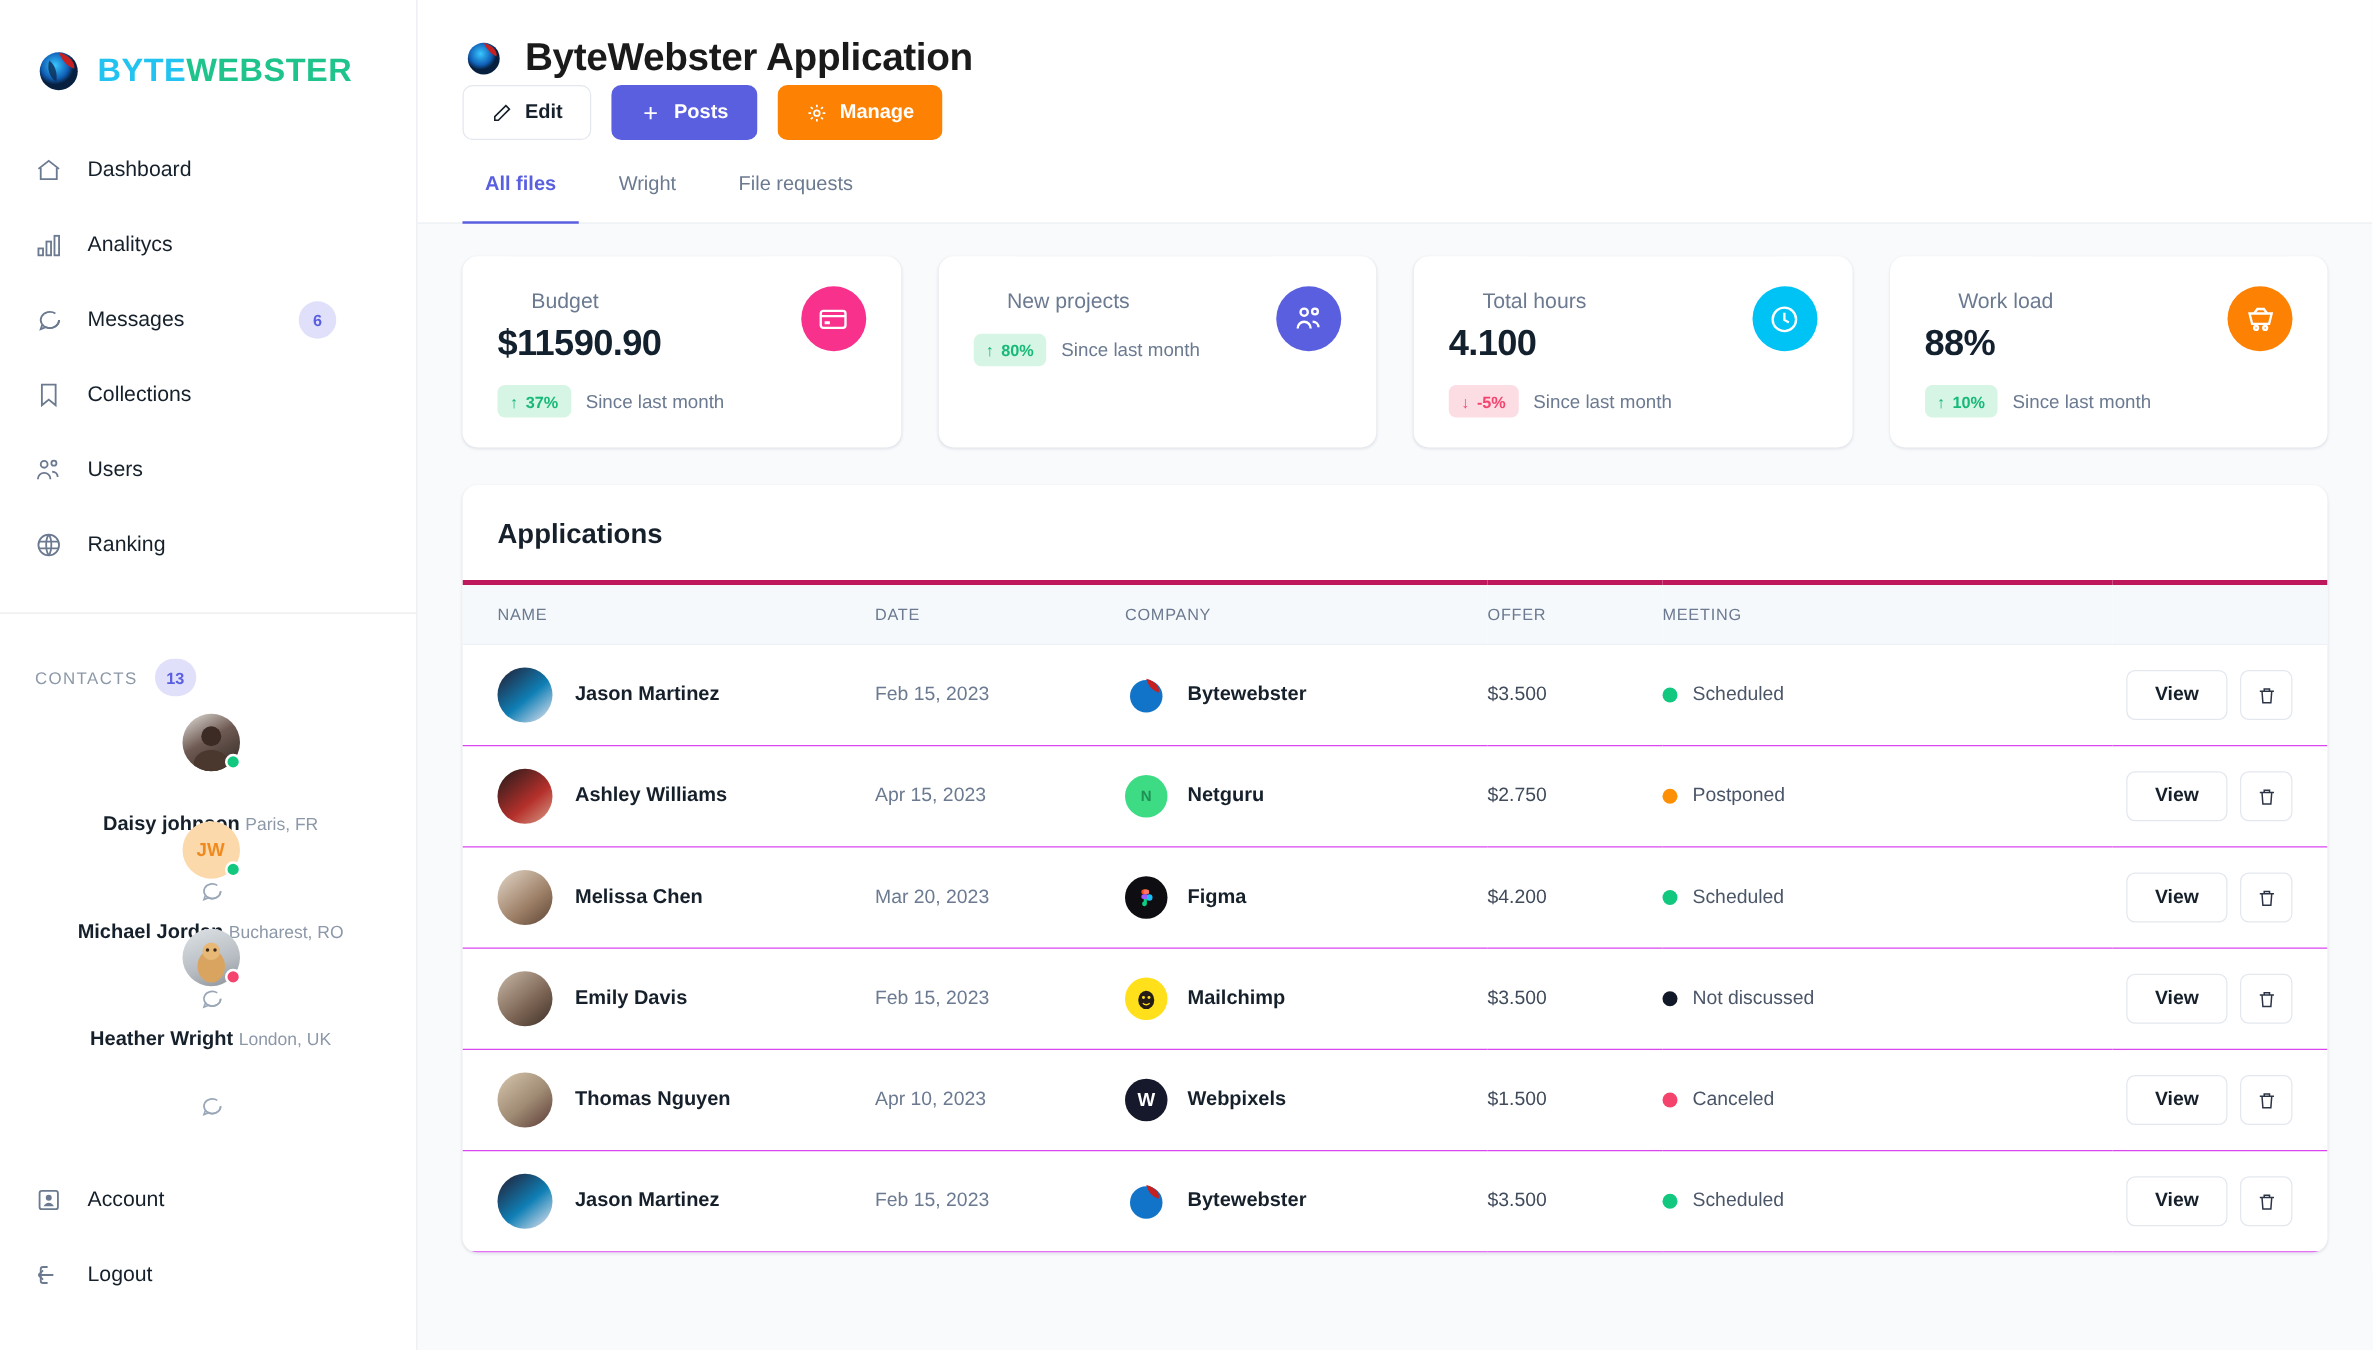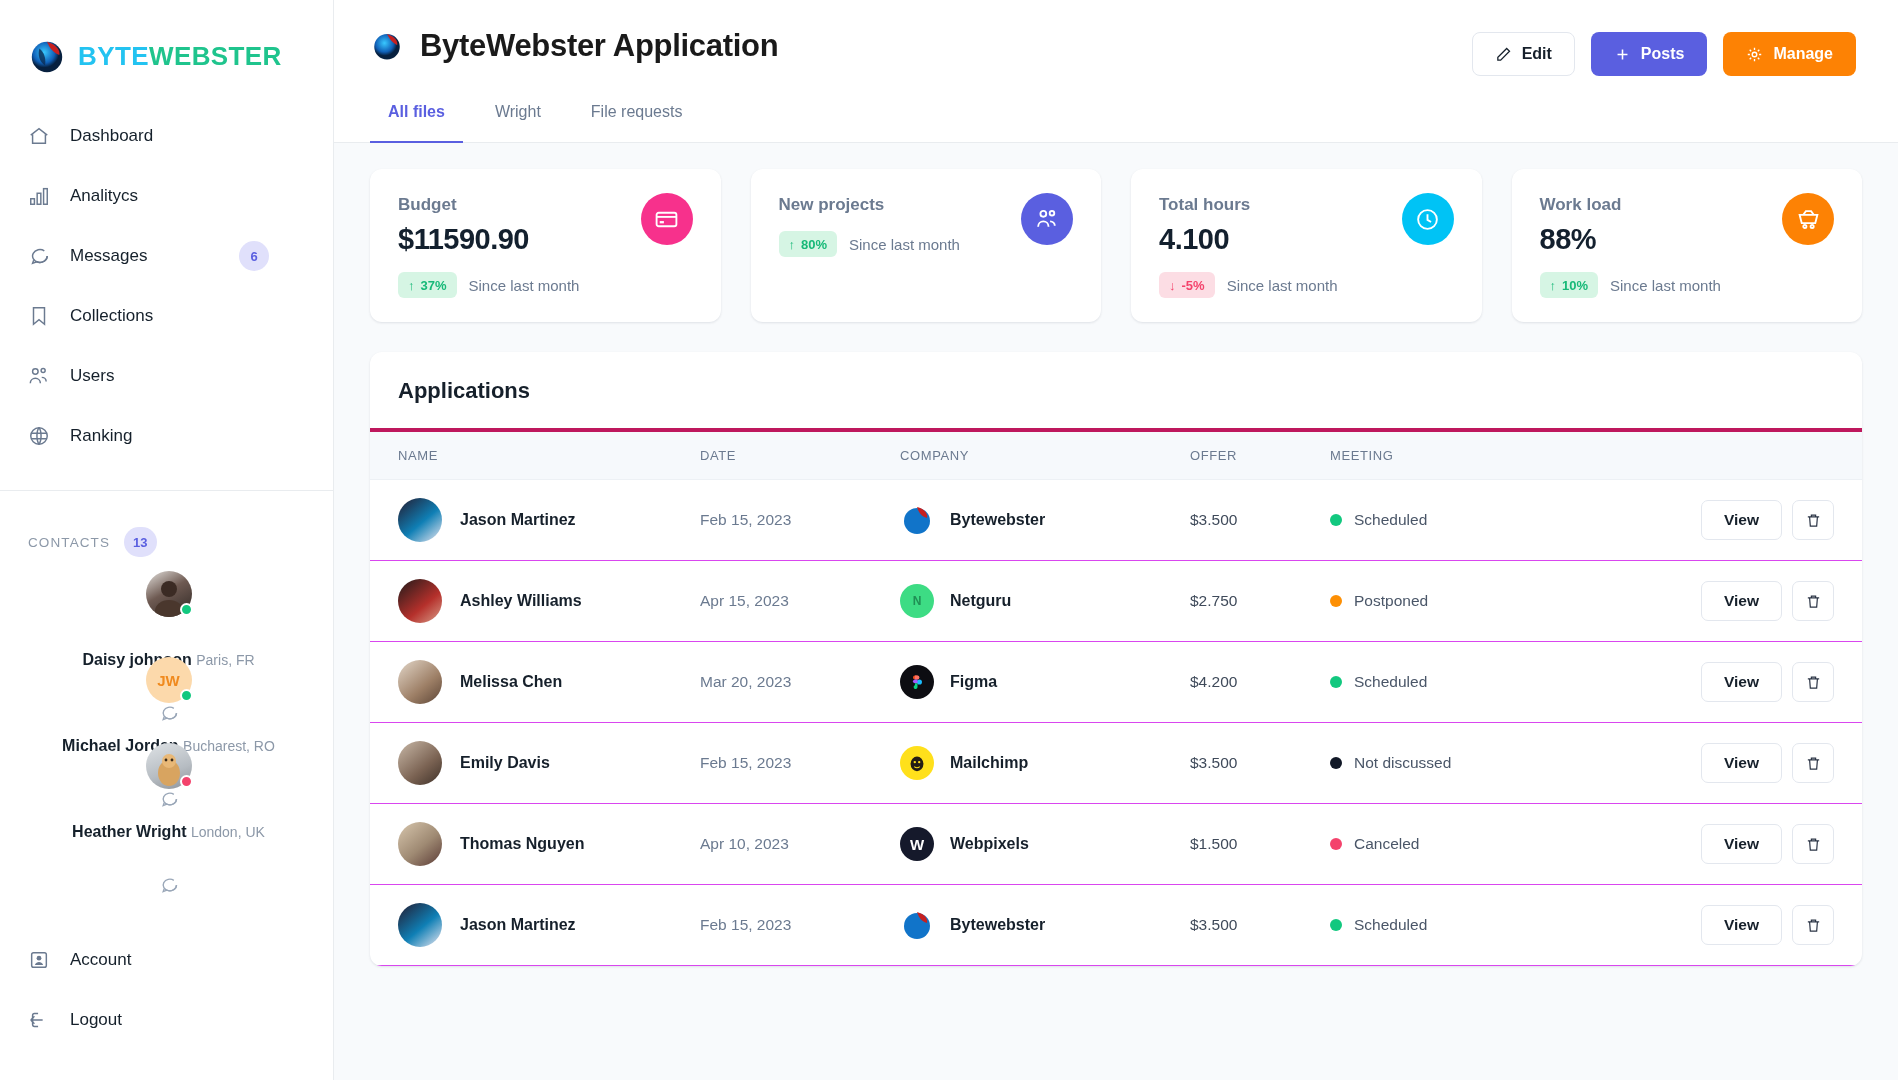--- a/index.html
+++ b/index.html
@@ -80,20 +80,21 @@
   .contact-loc { font-size: 14px; color: #8c98a8; line-height: 1.4; }
   .chat-icon { width: 20px; height: 20px; color: #9aa7b8; flex: 0 0 20px; }
 
   .sidebar-bottom { position: absolute; bottom: 30px; left: 0; right: 0; }
 
   
   .main { flex: 1; height: 1080px; background: #ffffff; display: flex; flex-direction: column; min-width: 0; }
   .topbar {
     display: flex; align-items: flex-start; justify-content: space-between;
     padding: 28px 42px 0 36px;
+    flex-direction: column;
   }
   .page-title-wrap { display: flex; align-items: center; gap: 16px; }
   .page-logo { width: 34px; height: 34px; flex: 0 0 34px; }
   .page-title { font-size: 31px; font-weight: 700; color: #1a1a1a; letter-spacing: -0.3px; }
   .actions { display: flex; align-items: flex-end; gap: 16px; margin-top: 4px; }
   .btn {
     display: inline-flex; align-items: center; gap: 10px;
     height: 44px; padding: 0 22px; border-radius: 8px;
     font-size: 16px; font-weight: 600; cursor: pointer;
     border: 1px solid transparent; white-space: nowrap;
@@ -113,21 +114,21 @@
   .content { flex: 1; background: #f8fafc; padding: 26px 36px 0 36px; overflow: hidden; }
 
   
   .stats { display: flex; gap: 30px; }
   .stat-card {
     flex: 1; background: #fff; border-radius: 12px;
     padding: 26px 28px 24px 28px;
     box-shadow: 0 1px 3px rgba(20,30,50,.07), 0 1px 2px rgba(20,30,50,.04);
     min-height: 148px; position: relative;
   }
-  .stat-label { font-size: 17px; color: #6b7a90; font-weight: 700; }
+  .stat-label { font-size: 17px; color: #6b7a90; font-weight: 400; margin-left: 27px; }
   .stat-value { font-size: 29px; font-weight: 700; color: #13202e; margin-top: 8px; letter-spacing: -0.5px; }
   .stat-foot { display: flex; align-items: center; gap: 12px; margin-top: 16px; }
   .chip {
     display: inline-flex; align-items: center; gap: 6px;
     height: 26px; padding: 0 10px; border-radius: 6px;
     font-size: 13px; font-weight: 700;
   }
   .chip.up { background: #d6f5e4; color: #17b978; }
   .chip.down { background: #fcdde4; color: #f4436c; }
   .stat-since { font-size: 15px; color: #6b7a90; }

